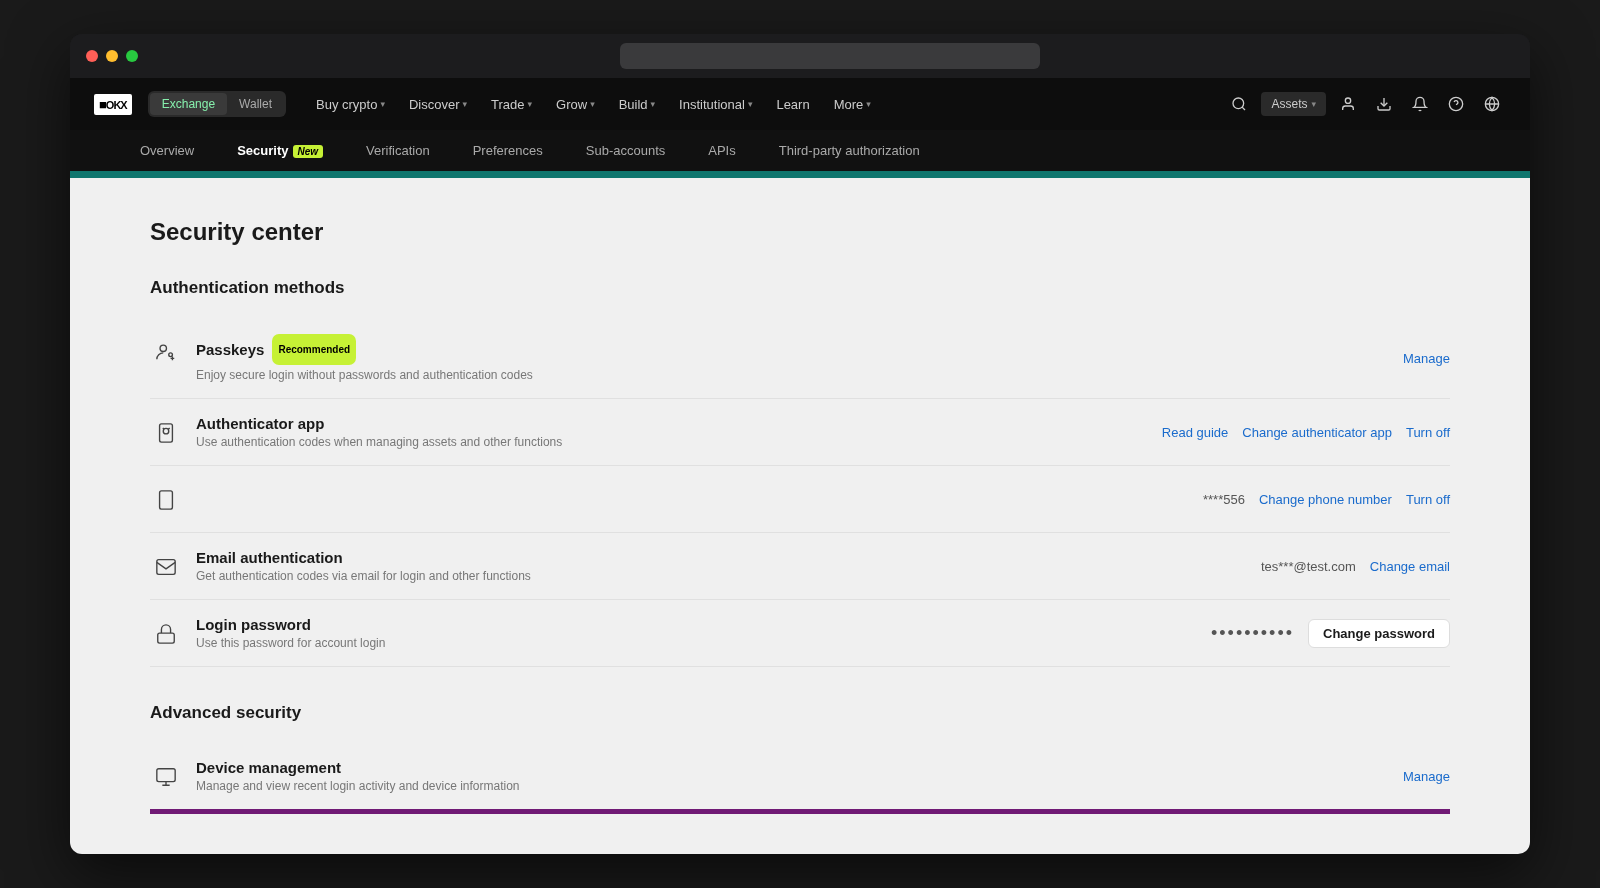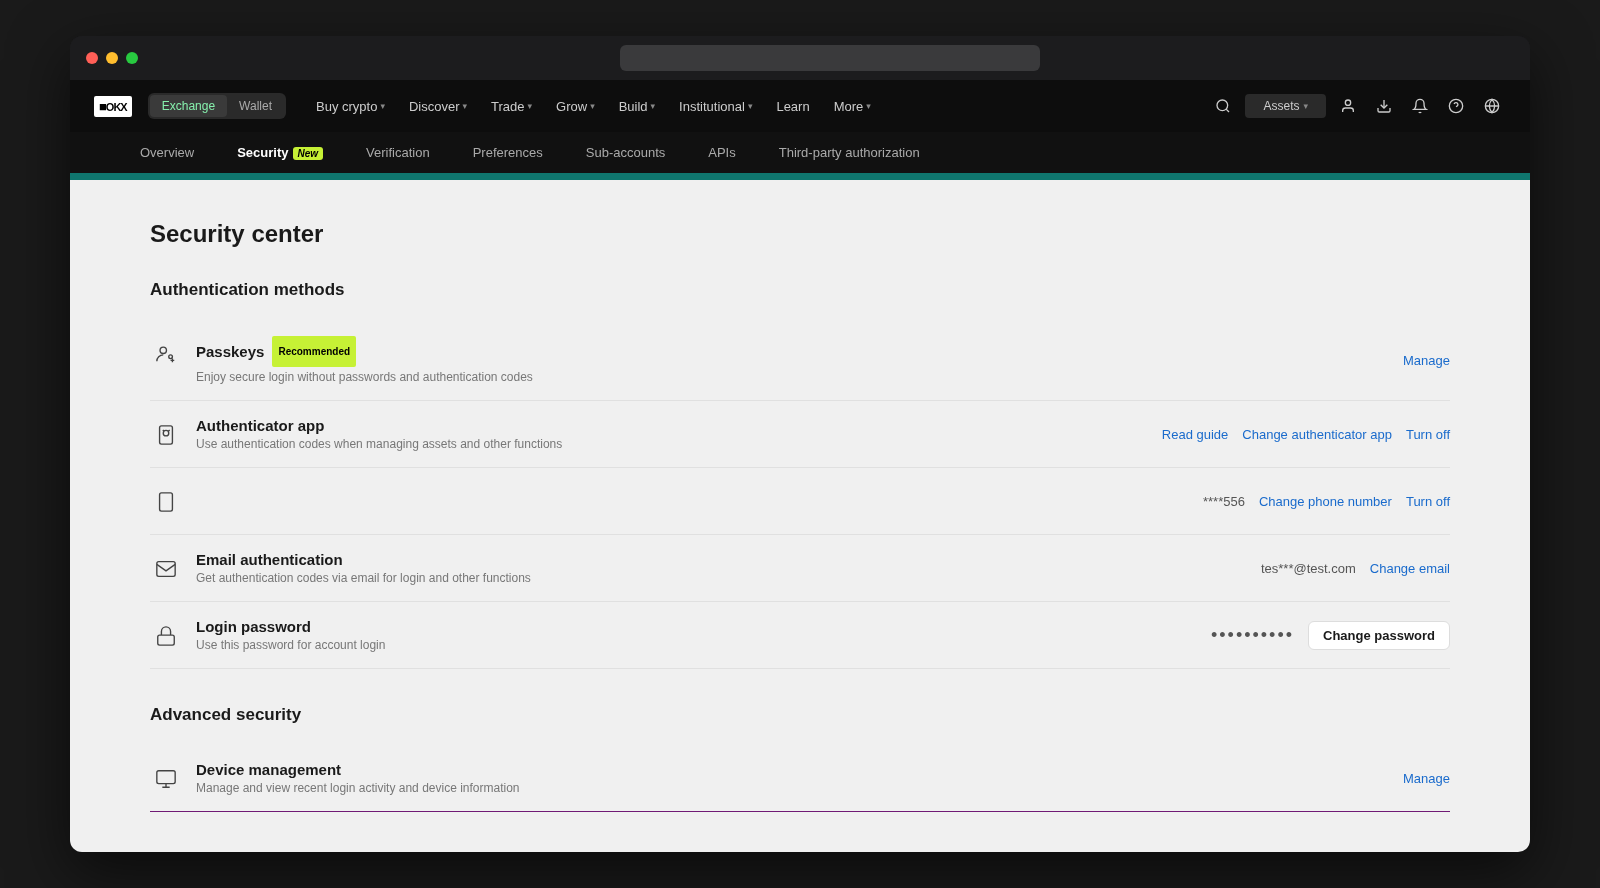--- a/index.html
+++ b/index.html
@@ -111,21 +111,21 @@
       padding: 4px 6px;
       border-radius: 4px;
       display: flex;
       align-items: center;
       justify-content: center;
     }
     .assets-btn {
       background: #2a2a2a;
       color: #ccc;
       font-size: 12px;
-      padding: 5px 18px;
+      padding: 5px 10px;
       border-radius: 4px;
       cursor: pointer;
       display: flex;
       align-items: center;
       gap: 4px;
     }
     
     .subnav {
       background: #111;
       height: 48px;
@@ -207,21 +207,21 @@
       display: flex;
       align-items: center;
       gap: 8px;
     }
     .recommended-badge {
       background: #c6f135;
       color: #000;
       font-size: 10px;
       font-weight: 700;
       padding: 10px 6px;
-      border-radius: 2px;
+      border-radius: 7px;
     }
     .auth-desc {
       font-size: 12px;
       color: #777;
       margin-top: 3px;
     }
     .auth-actions {
       display: flex;
       align-items: center;
       gap: 14px;
@@ -246,21 +246,21 @@
       font-weight: 700;
       padding: 6px 14px;
       border-radius: 6px;
       cursor: pointer;
     }
     .section-gap { margin-top: 36px; }
     .advanced-item {
       display: flex;
       align-items: flex-start;
       padding: 16px 0;
-      border-bottom: 1px solid #701a75;
+      border-bottom: 5px solid #701a75;
       position: relative;
     }
     .dots-value {
       color: #555;
       font-size: 18px;
       letter-spacing: 2px;
     }
   </style>
 </head>
 <body>

